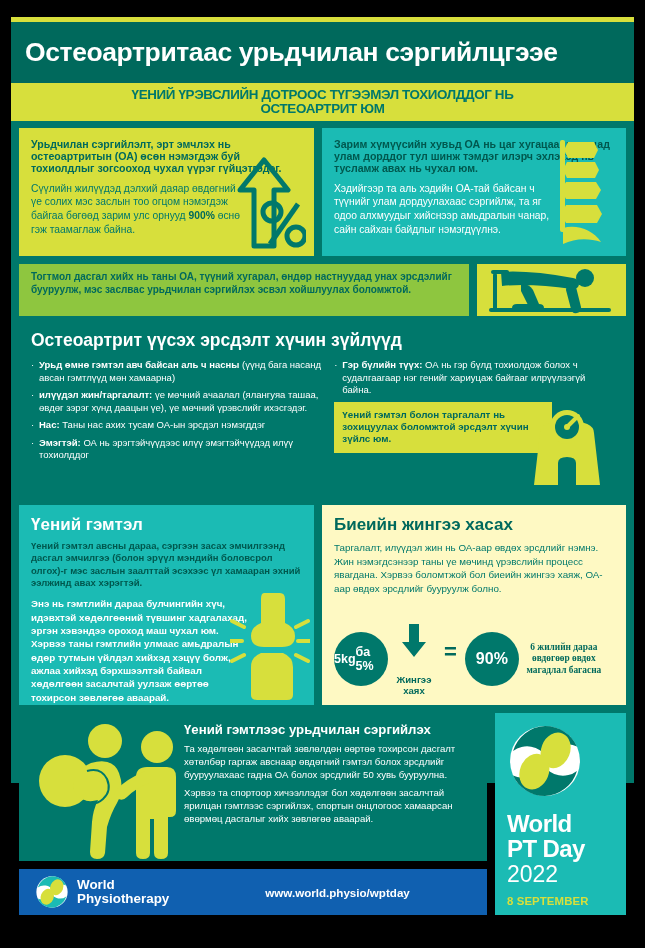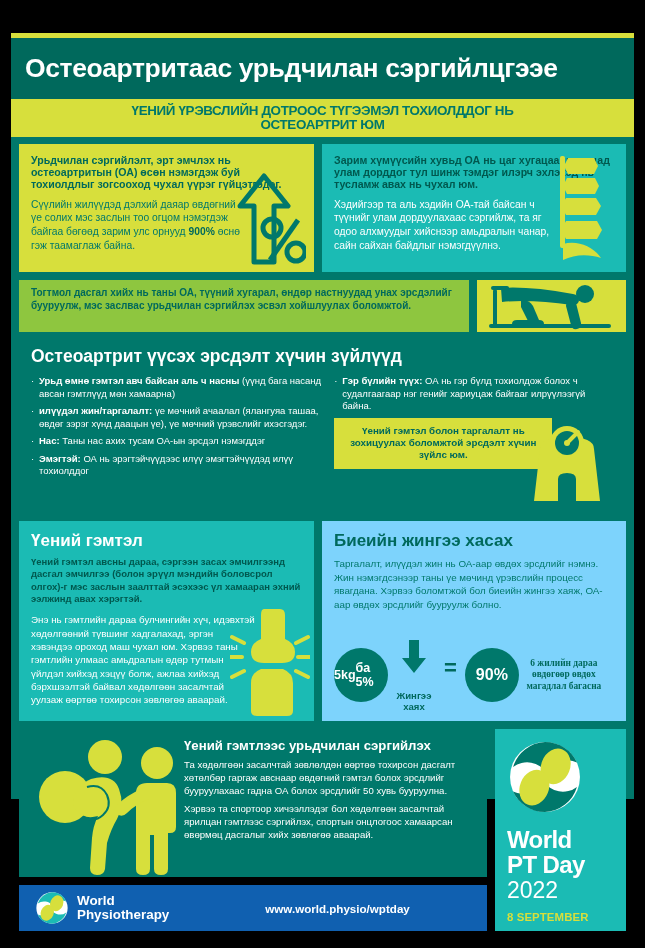--- a/index.html
+++ b/index.html
@@ -10,21 +10,21 @@
     overflow: hidden;
   }
   #page {
     position: absolute;
     left: 0; top: 0;
     width: 645px; height: 948px;
     background: #000000;
   }
   .sheet {
     position: absolute;
-    left: 11px; top: 33px;
+    left: 11px; top: 17px;
     width: 623px; height: 766px;
     background: #00786b;
   }
 
   
   .hdr-rule {
     position: absolute; left: 0; top: 0;
     width: 623px; height: 5px; background: #d7df3c;
   }
   .hdr-band {
@@ -100,41 +100,40 @@
     display: flex; color: #ffffff; font-size: 9.5px;
     line-height: 1.32; margin-bottom: 5px;
   }
   .risk-li .dot { width: 8px; flex: 0 0 8px; color: #ffffff; }
   .risk-li b { font-weight: bold; }
   #risk-callout {
     width: 218px;
     background: #d7df3c; color: #00695c;
     font-size: 9.8px; font-weight: bold; line-height: 1.26;
     padding: 7px 8px;
-    text-align: center;
   }
 
   
   #card-joint {
     left: 8px; top: 488px; width: 295px; height: 200px;
     background: #1bbbb4; padding: 10px 12px 0 12px;
   }
   #card-joint .h2 { color: #ffffff; font-size: 17px; font-weight: bold; }
   #card-joint .pb {
     color: #00584e; font-size: 9.5px; font-weight: bold;
     line-height: 1.3; margin-top: 5px;
   }
   #card-joint .p {
-    color: #ffffff; font-size: 9.8px; line-height: 1.36; margin-top: 8px; width: 225px;
+    color: #ffffff; font-size: 9.8px; line-height: 1.36; margin-top: 8px; width: 225px; font-weight: bold;
   }
 
   
   #card-weight {
     left: 311px; top: 488px; width: 304px; height: 200px;
-    background: #7dd3fc; padding: 10px 12px 0 12px;
+    background: #fef9c3; padding: 10px 12px 0 12px;
   }
   #card-weight .h2 { color: #00695c; font-size: 17px; font-weight: bold; }
   #card-weight .p {
     color: #00786b; font-size: 9.8px; line-height: 1.38; margin-top: 6px;
   }
   .eq-row {
     position: absolute; left: 12px; top: 118px;
     width: 280px; height: 72px;
     display: flex; align-items: center;
   }

